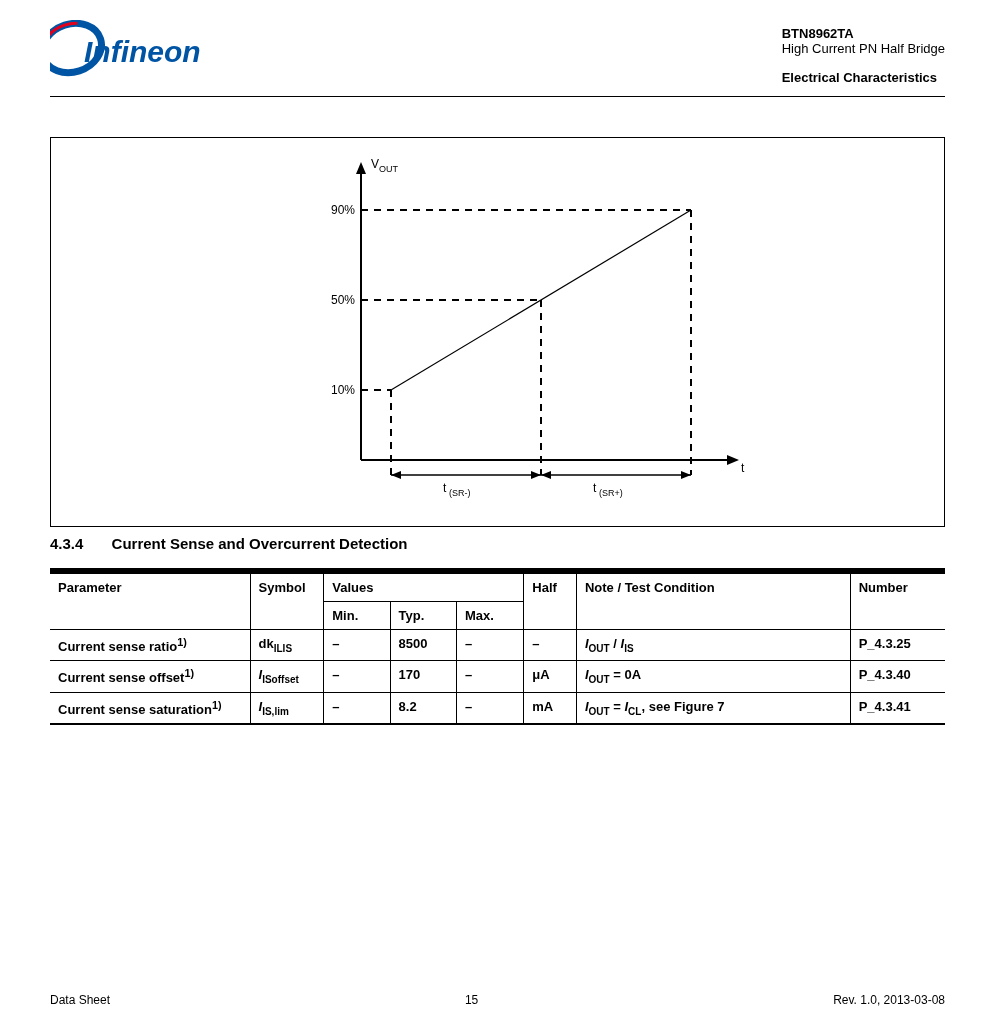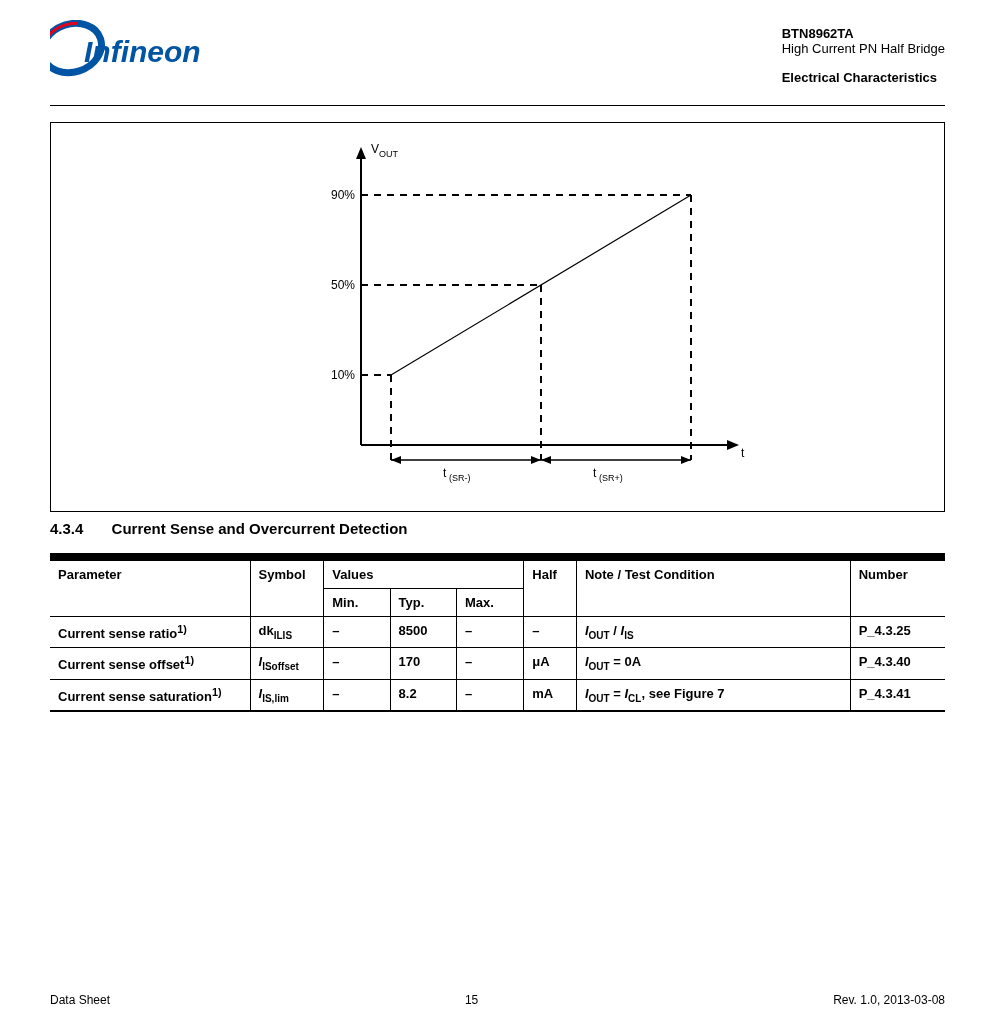--- a/index.html
+++ b/index.html
@@ -13,22 +13,22 @@
     color: #000;
   }
   .page {
     padding: 20px 50px 0 50px;
   }
   .header-row {
     display: flex;
     justify-content: space-between;
     align-items: flex-start;
     border-bottom: 1px solid #000;
-    padding-bottom: 20px;
-    margin-bottom: 16px;
+    padding-bottom: 11px;
+    margin-bottom: 40px;
   }
   .logo-wrap { width: 180px; }
   .right-header {
     text-align: left;
     font-size: 13px;
     padding-top: 6px;
   }
   .right-header .bold { font-weight: bold; }
   .figure-box {
     border: 1px solid #000;
@@ -48,21 +48,21 @@
   }
   .fig-caption .fig-label { font-weight: bold; margin-right: 12px; }
   .section-title { font-weight: bold; font-size: 15px; margin-bottom: 16px; }
   .section-num { margin-right: 24px; }
   .table-caption { font-size: 13px; margin-bottom: 2px; }
   .table-caption .tbl-label { font-weight: bold; margin-right: 20px; }
   table.main {
     width: 100%;
     border-collapse: collapse;
     font-size: 13px;
-    border-top: 8px solid #000000;
+    border-top: 6px solid #000000;
     border-bottom: 2px solid #000;
   }
   table.main th, table.main td {
     border: 1px solid #000;
     padding: 6px 8px;
     text-align: left;
     vertical-align: top;
     font-weight: bold;
   }
   table.main th { font-weight: bold; }

